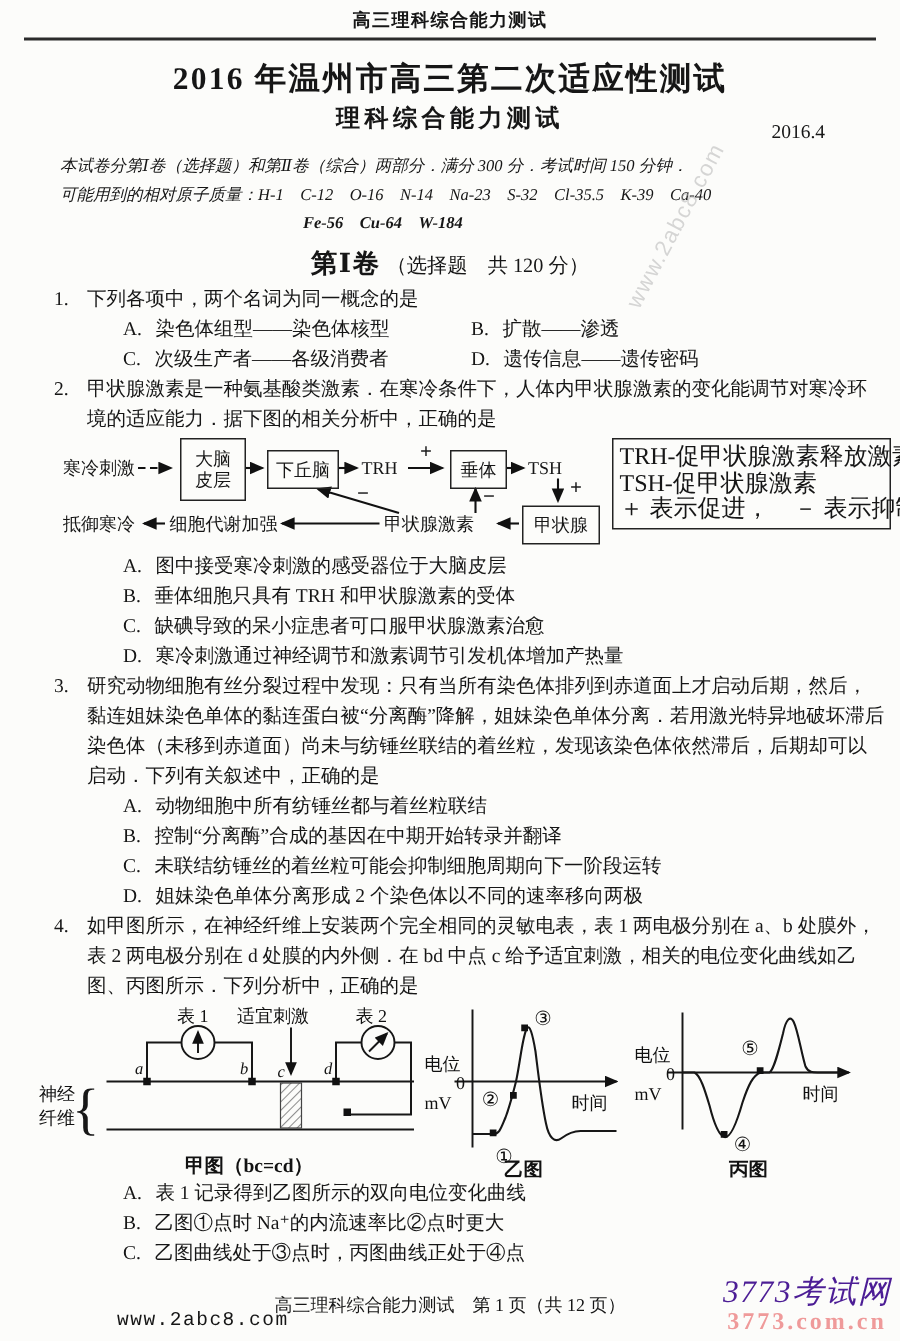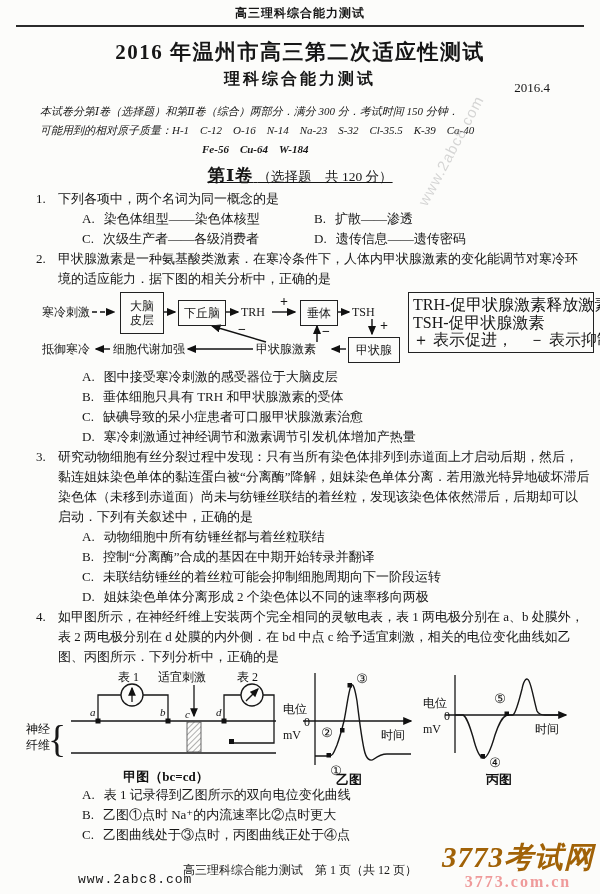--- a/index.html
+++ b/index.html
@@ -10,21 +10,21 @@
   .rule{border-bottom:2px solid #2b2b2b;margin:3px 16px 0 16px;}
   
   .title{font-size:21px;font-weight:bold;text-align:center;margin-top:11px;letter-spacing:1.5px;}
   .subtitle-row{position:relative;text-align:center;margin-top:3px;height:28px;}
   .subtitle{font-size:16px;font-weight:bold;letter-spacing:3px;}
   .date{position:absolute;right:50px;bottom:1px;font-size:13px;}
   
   .preamble{margin:5px 26px 0 40px;font-size:11px;line-height:19px;font-style:italic;}
   .preamble .pl3{padding-left:162px;font-weight:bold;}
   
-  .volume{text-align:center;margin-top:4px;line-height:24px;text-decoration:underline;}
+  .volume{text-align:center;margin-top:4px;line-height:24px;}
   .vol-big{font-size:17.5px;font-weight:bold;letter-spacing:1px;}
   .vol-small{font-size:13.5px;}
   
   .section-intro{margin:2px 14px 0 16px;font-size:13.2px;line-height:20px;font-weight:bold;}
   .section-desc{font-style:italic;}
   .section-intro .l2{padding-left:46px;}
   
   .question{position:relative;margin:0 10px 0 36px;padding-left:22px;font-size:13px;line-height:20px;}
   .qnum{position:absolute;left:0;top:0;}
   .opt{padding-left:24px;display:flex;}
@@ -42,21 +42,21 @@
   .legend{position:absolute;left:368px;top:0;width:176px;border:1.5px solid #222;
           font-size:16px;line-height:17.5px;padding:3px 4px;white-space:nowrap;}
   
   .fig-row{display:flex;margin:2px 0 0 26px;}
   .fig-row svg{display:block;}
   
   .footer-center{position:absolute;left:0;right:0;bottom:15px;text-align:center;font-size:12px;}
   .footer-left{position:absolute;left:78px;bottom:7px;font-size:13px;letter-spacing:1px;
                font-family:"Liberation Mono","DejaVu Sans Mono",monospace;}
   .wm3773{position:absolute;right:6px;bottom:4px;text-align:center;line-height:1;}
-  .wm-name{font-size:29px;font-weight:bold;font-style:italic;color:#a16207;letter-spacing:1px;}
+  .wm-name{font-size:21px;font-weight:normal;font-style:italic;color:#4c1d95;letter-spacing:1px;}
   .wm-url{font-size:16px;font-weight:bold;color:#ef9a9a;letter-spacing:2px;margin-top:2px;}
   .wm-diag{position:absolute;left:422px;top:196px;transform:rotate(-62deg);transform-origin:0 50%;
            font-size:15px;color:#bcbcbc;opacity:.6;letter-spacing:1px;white-space:nowrap;
            font-family:"Liberation Sans","DejaVu Sans",sans-serif;}
   svg text{font-family:"Liberation Serif","DejaVu Serif",serif;}
 </style>
 </head>
 <body>
 
 <div class="page">

